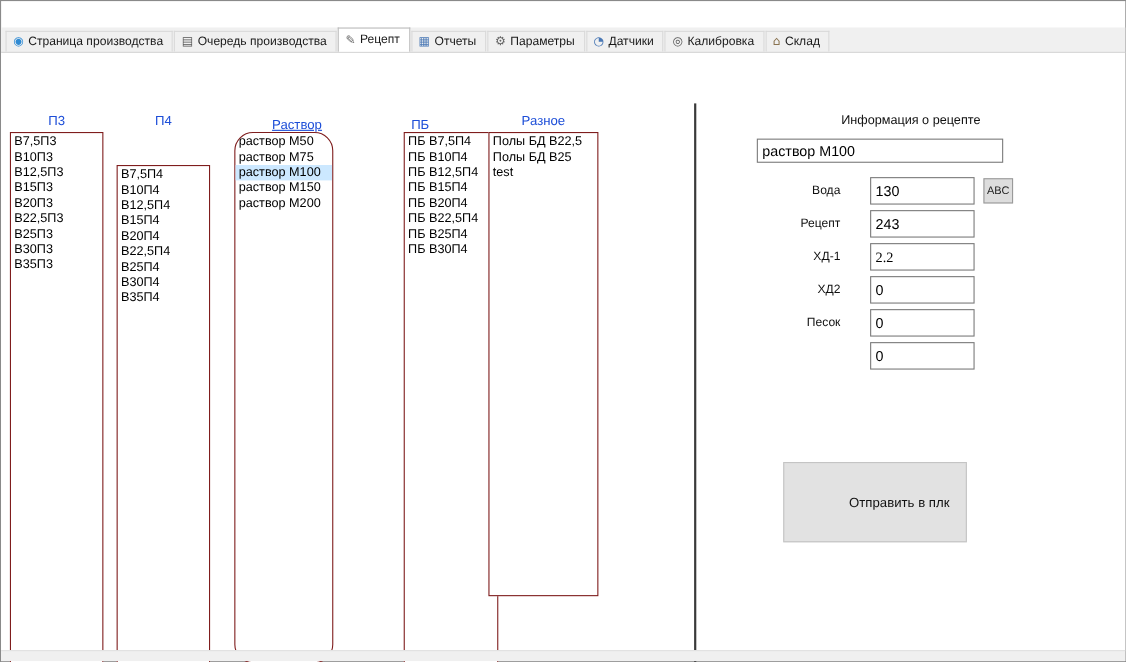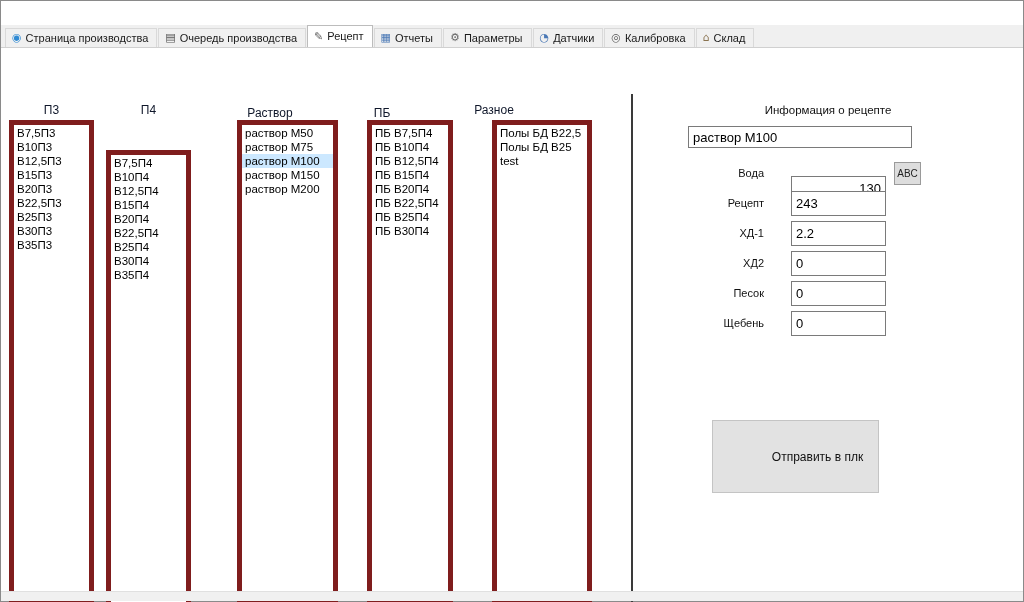--- a/index.html
+++ b/index.html
@@ -35,37 +35,37 @@
 
   
   .content { position:absolute; top:46px; left:0; right:0; bottom:10px; background:#ffffff;
              border-top:1px solid #d0d0d0; }
   .bottombar { position:absolute; left:0; right:0; bottom:0; height:10px; background:#f0f0f0;
                border-top:1px solid #e0e0e0; }
 
   .divider { position:absolute; left:630px; top:46px; width:2px; height:546px; background:#3a3a3a; }
 
   
-  .list-title { position:absolute; font-size:12px; color:#0f172a; text-align:center; }
-  .listbox { position:absolute; background:#fff; border:5px solid #7f1d1d; overflow:hidden;
+  .list-title { position:absolute; font-size:12px; color:#1d4ed8; text-align:center; }
+  .listbox { position:absolute; background:#fff; border:1px solid #7f1d1d; overflow:hidden;
              font-size:11.5px; padding-top:1px; }
   .list-item { padding:0 3px; line-height:14px; white-space:nowrap; cursor:default; color:#000; }
   .list-item.selected { background:#cce8ff; }
 
   
   #title-p3      { left:8px;   top:55px; width:85px; }
   #list-p3       { left:8px;   top:72px; width:85px;  height:483px; }
   #title-p4      { left:105px; top:55px; width:85px; }
   #list-p4       { left:105px; top:72px; width:85px;  height:483px;margin-top:30px; }
-  #title-rastvor { left:220px; top:58px; width:98px; }
-  #list-rastvor  { left:236px; top:72px; width:101px;  height:483px; }
+  #title-rastvor { left:220px; top:58px; width:98px;text-decoration:underline; }
+  #list-rastvor  { left:212px; top:72px; width:90px;  height:483px;border-radius:17px; }
   #title-pb      { left:338px; top:58px; width:86px; }
   #list-pb       { left:338px; top:72px; width:86px;  height:483px;margin-left:28px; }
   #title-raznoe  { left:443px; top:55px; width:100px; }
-  #list-raznoe   { left:443px; top:72px; width:100px; height:483px;margin-left:48px; }
+  #list-raznoe   { left:443px; top:72px; width:100px; height:422px; }
 
   
   .panel-title { position:absolute; left:632px; top:56px; width:390px; text-align:center;
                  font-size:11.5px; color:#111; }
   .recipe-name-input { position:absolute; left:687px; top:78px; width:224px; height:22px;
                  border:1px solid #7a7a7a; font-size:13px; padding:0 4px;
                  font-family:"Liberation Sans","DejaVu Sans",sans-serif; color:#000; background:#fff; }
   .field-label { position:absolute; left:660px; width:103px; height:24px; line-height:24px;
                  text-align:right; font-size:11px; color:#111; }
   .field-input { position:absolute; left:790px; width:95px; height:25px; border:1px solid #7a7a7a;
@@ -174,35 +174,34 @@
         <div class="list-item" data-name="list-item">Полы БД В25</div>
         <div class="list-item" data-name="list-item">test</div>
       </div>
 
     <div class="divider" data-name="vertical-divider"></div>
 
     <div class="panel-title" data-name="recipe-panel-title">Информация о рецепте</div>
     <input class="recipe-name-input" data-name="recipe-name-input" value="раствор М100" style="">
 
     <div class="field-label" style="top:113px" data-name="field-label-voda">Вода</div>
-    <input class="field-input" style="top: 128px; text-align: right;" data-name="field-input-voda" value="130">
+    <input class="field-input" style="top: 113px;" data-name="field-input-voda" value="130">
     <div class="abc-button" data-name="abc-button">ABC</div>
 
     <div class="field-label" style="top:143px" data-name="field-label-cement">Рецепт</div>
     <input class="field-input" style="top: 143px;" data-name="field-input-cement" value="243">
 
     <div class="field-label" style="top:173px" data-name="field-label-hd1">ХД-1</div>
-    <input class="field-input" style="top: 173px;" data-name="field-input-hd1" value="2.2">
+    <input class="field-input" style="top: 173px; font-family: Liberation Serif, serif;" data-name="field-input-hd1" value="2.2">
 
     <div class="field-label" style="top:203px" data-name="field-label-hd2">ХД2</div>
     <input class="field-input" style="top: 203px;" data-name="field-input-hd2" value="0">
 
     <div class="field-label" style="top:233px" data-name="field-label-pesok">Песок</div>
     <input class="field-input" style="top: 233px;" data-name="field-input-pesok" value="0">
 
-    <div class="field-label" style="top:263px" data-name="field-label-scheben">Щебень</div>
     <input class="field-input" style="top: 263px;" data-name="field-input-scheben" value="0">
 
     <div class="send-button" data-name="send-to-plc-button">Отправить в плк</div>
   </div>
 
   <div class="bottombar" data-name="window-bottom-bar"></div>
 </div>
 
 </body></html>

